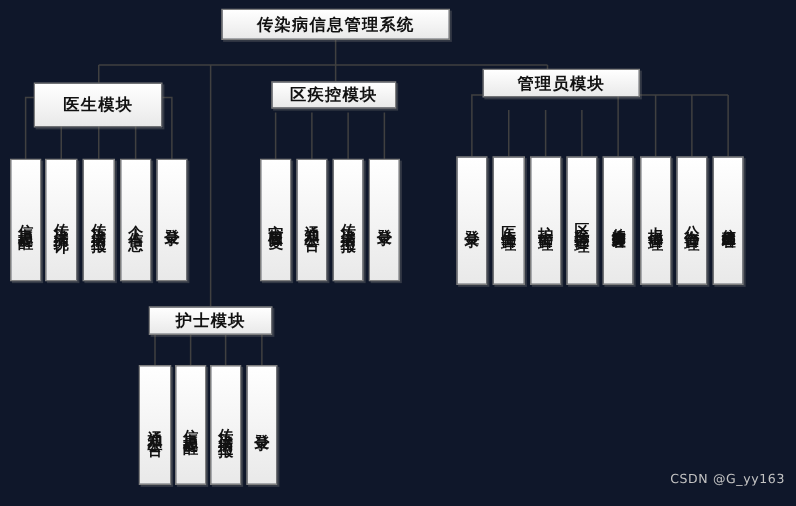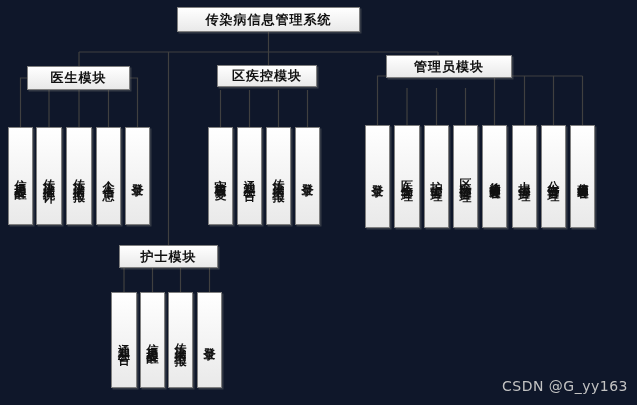--- a/index.html
+++ b/index.html
@@ -46,21 +46,21 @@
     line-height: 1;
   }
   .vnode.tight {
     font-size: 11px;
     letter-spacing: 1px;
   }
   #watermark {
     position: absolute;
     right: 9px;
     top: 378px;
-    font-size: 14px;
+    font-size: 10px;
     color: #c3c3c3;
     letter-spacing: 0.5px;
   }
 </style>
 </head>
 <body>
 
 <div id="canvas">
 
   <svg id="connectors" viewBox="0 0 637 405" xmlns="http://www.w3.org/2000/svg">
@@ -78,21 +78,21 @@
       M407 88 V125  M436.5 88 V125  M465.5 88 V125
       M386 76 H377.5 L377.5 125
       M488 76 H582.5
       M494.5 76 V125  M524.5 76 V125  M553.5 76 V125  M582.5 76 V125
       M124 268 V292  M152.5 268 V292  M180.5 268 V292  M209.5 268 V292
     "></path>
   </svg>
 
   <div class="node hnode" style="left:177px; top:7px; width:183px; height:25px;">传染病信息管理系统</div>
 
-  <div class="node hnode" style="left:27px; top:66px; width:103px; height:24px;">医生模块</div>
+  <div class="node hnode" style="left:27px; top:66px; width:103px; height:36px;">医生模块</div>
   <div class="node hnode" style="left:217px; top:65px; width:100px; height:22px;">区疾控模块</div>
   <div class="node hnode" style="left:386px; top:55px; width:126px; height:23px;">管理员模块</div>
   <div class="node hnode" style="left:119px; top:245px; width:99px; height:23px;">护士模块</div>
 
   <div class="node vnode" style="left:8px; top:127px; width:25px; height:98px;">信息提醒</div>
   <div class="node vnode" style="left:36px; top:127px; width:26px; height:98px;">传染病统计</div>
   <div class="node vnode" style="left:66px; top:127px; width:26px; height:98px;">传染病上报</div>
   <div class="node vnode" style="left:96px; top:127px; width:25px; height:98px;">个人信息</div>
   <div class="node vnode" style="left:125px; top:127px; width:25px; height:98px;">登录</div>
 

